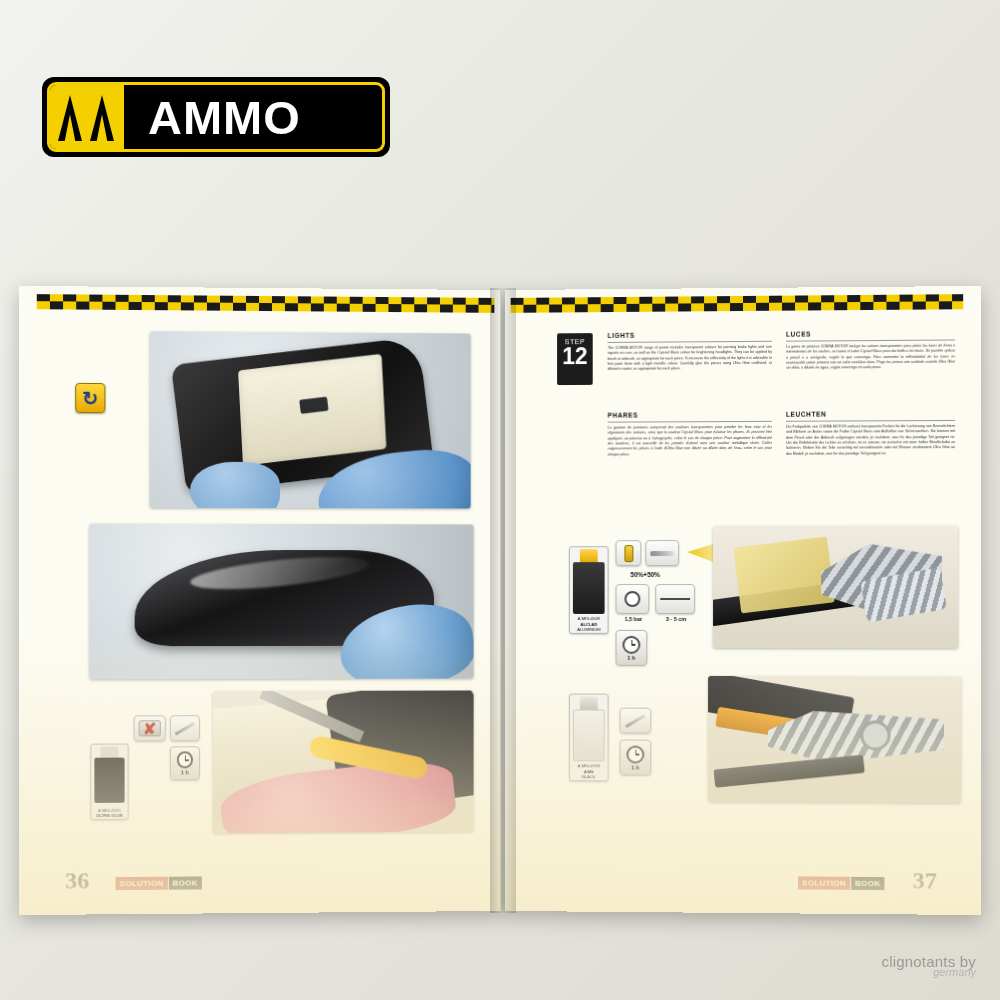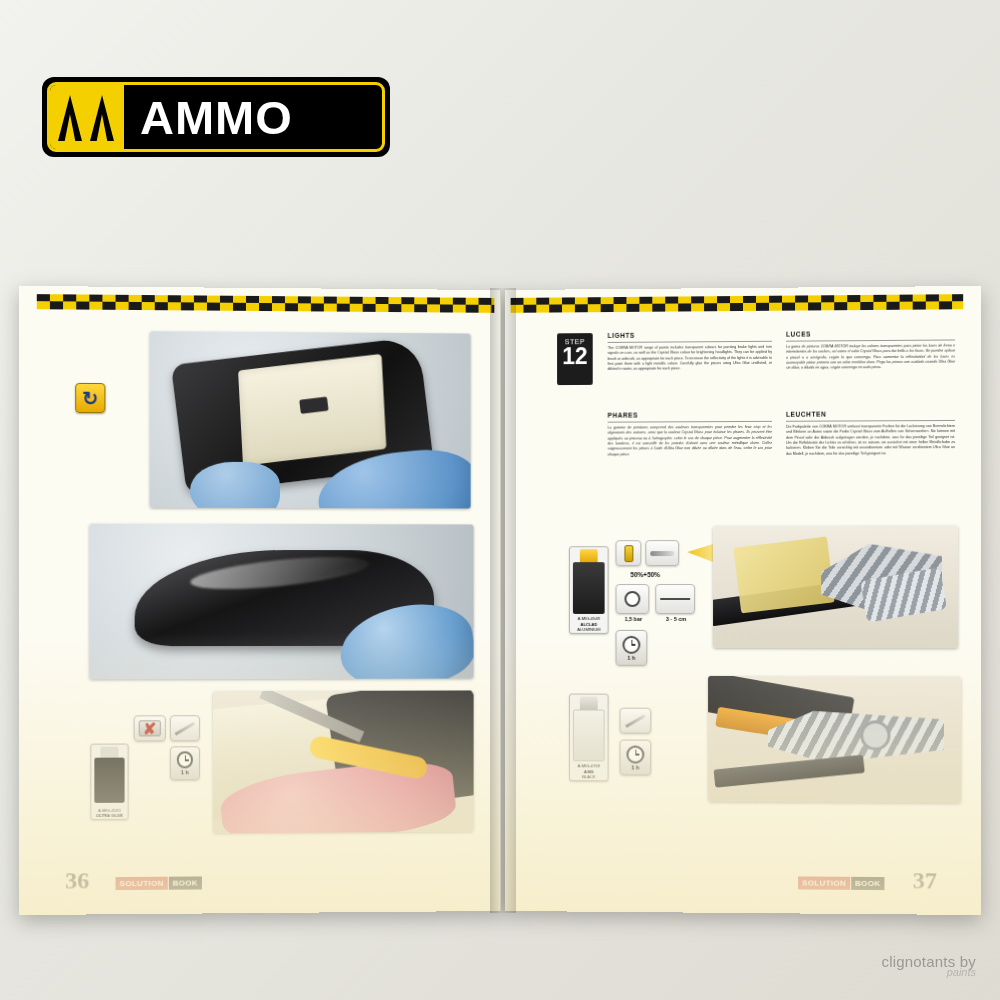--- a/index.html
+++ b/index.html
@@ -26,20 +26,21 @@
     border-radius:12px;
     padding:5px;
   }
   .logo-inner {
     width:100%; height:100%;
     background:#000;
     border:3px solid #f5d000;
     border-radius:9px;
     display:flex; align-items:center;
     overflow:hidden;
+    gap:8px;
   }
   .logo-mark {
     width:74px; height:100%;
     background:#f5d000;
     position:relative;
     flex:0 0 74px;
     border-radius:4px 0 0 4px;
   }
   .logo-mark:before, .logo-mark:after {
     content:"";
@@ -410,14 +411,14 @@
       <span class="sb-blk">BOOK</span>
     </div>
     <div class="page-num" style="right:44px;">37</div>
   </div>
 
   <div class="gutter"></div>
 </div>
 
 <div class="dist">
   <div class="d1">clignotants by</div>
-  <div class="d3">paints</div>
+  <div class="d3">germany</div>
 </div>
 
 </body></html>

